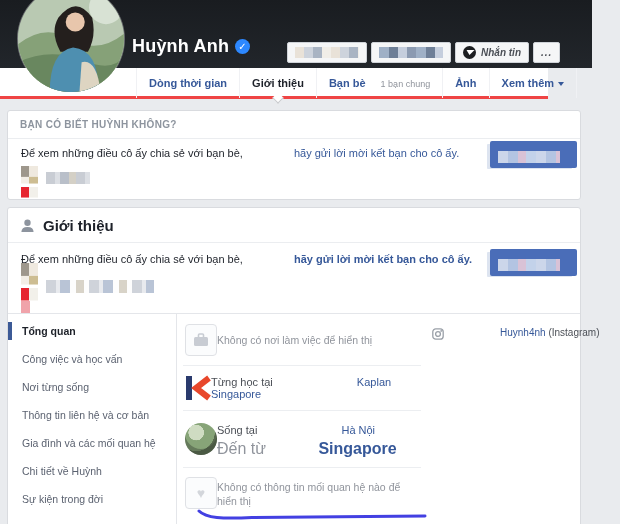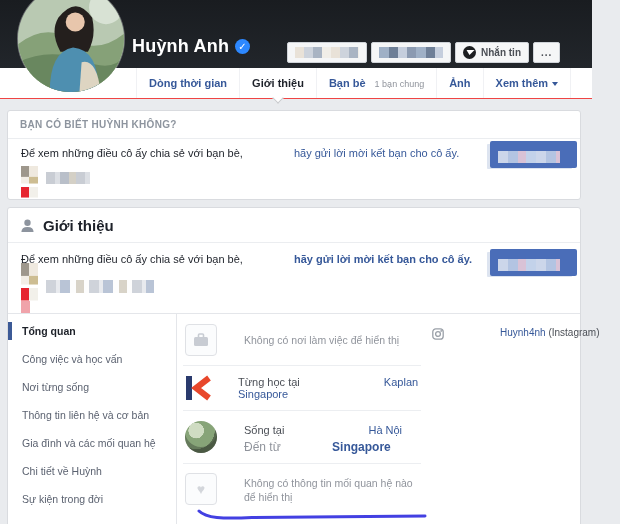--- a/index.html
+++ b/index.html
@@ -2,41 +2,41 @@
 <html><head>
 <meta charset="utf-8">
 <style>
   html,body{margin:0;padding:0;}
   body{width:620px;height:524px;background:#e9ebee;font-family:"Liberation Sans","DejaVu Sans",sans-serif;}
   .page{position:relative;width:620px;height:524px;overflow:hidden;}
   a{text-decoration:none;cursor:pointer;padding-left:48px;}
 
   
   .cover{position:absolute;left:0;top:0;width:592px;height:68px;background:linear-gradient(#191c20,#22262b);}
-  .tabbar{position:absolute;left:0;top:68px;width:592px;height:31px;background:#fff;border-bottom:1px solid #ef4444;box-sizing:border-box;}
+  .tabbar{position:absolute;left:0;top:68px;width:548px;height:31px;background:#fff;border-bottom:3px solid #ef4444;box-sizing:border-box;}
   .avatar{position:absolute;left:18px;top:-14px;width:106px;height:106px;border-radius:50%;overflow:hidden;z-index:6;box-shadow:0 0 0 1px rgba(255,255,255,.35);background:#9fb49a;}
   .avatar svg{display:block;}
   .name{position:absolute;left:132px;top:36px;z-index:5;font-size:18px;font-weight:bold;color:#fff;letter-spacing:.2px;display:flex;align-items:center;gap:6px;margin:0;}
   .badge{width:15px;height:15px;border-radius:50%;background:#2d88ff;color:#fff;font-size:10px;line-height:15px;text-align:center;display:inline-block;flex:none;}
   .actions{position:absolute;left:287px;top:42px;display:flex;gap:4px;z-index:5;}
-  .act-btn{height:21px;box-sizing:border-box;border:1px solid #cfd3d8;border-radius:2px;background:#f5f6f7;display:flex;align-items:center;justify-content:center;font-size:10px;font-weight:bold;color:#4b4f56;padding:0 7px;gap:5px;cursor:pointer;}
+  .act-btn{height:21px;box-sizing:border-box;border:1px solid #cfd3d8;border-radius:2px;background:#f5f6f7;display:flex;align-items:center;justify-content:center;font-size:10px;font-weight:bold;color:#4b4f56;padding:0 7px;gap:5px;cursor:pointer;font-style:italic;}
   .act-redacted{width:80px;position:relative;}
   .act-redacted .pix{width:66px;height:11px;}
   .pix1{background:repeating-linear-gradient(90deg,#e9e2d8 0 9px,#cdd3dc 9px 18px,#a9b4c3 18px 27px,#f1eee8 27px 36px);}
   .pix2{background:repeating-linear-gradient(90deg,#9fb0c6 0 10px,#6e7f97 10px 19px,#c5cedd 19px 28px,#8b9ab1 28px 37px);}
   .msngr{width:13px;height:13px;border-radius:50%;background:#1c1e21;position:relative;flex:none;}
   .msngr::after{content:"";position:absolute;left:3px;top:4px;border-left:4px solid transparent;border-right:4px solid transparent;border-top:5px solid #fff;transform:skewX(-12deg);}
   .more-dots{letter-spacing:1px;font-weight:bold;color:#4b4f56;}
 
   
   .tabs{display:flex;margin-left:136px;height:30px;}
   .tab{position:relative;padding:0 12px;line-height:30px;font-size:11px;font-weight:bold;color:#365899;border-right:1px solid #f0f1f4;white-space:nowrap;cursor:pointer;}
   .tab:first-child{border-left:1px solid #f0f1f4;}
   .tab.active{color:#1d2129;}
-  .tab .sub{font-weight:normal;color:#90949c;font-size:9px;margin-left:9px;}
+  .tab .sub{font-weight:normal;color:#90949c;font-size:9px;margin-left:15px;}
   .notch{position:absolute;left:50%;bottom:-4px;width:7px;height:7px;margin-left:-4px;background:#fff;border-right:1px solid #c8cacd;border-bottom:1px solid #c8cacd;transform:rotate(45deg);}
   .caret{display:inline-block;width:0;height:0;border-left:3.5px solid transparent;border-right:3.5px solid transparent;border-top:4px solid #365899;margin-left:4px;vertical-align:middle;}
 
   
   .card{position:absolute;left:7px;width:574px;background:#fff;border:1px solid #d9dbdf;border-radius:3px;box-sizing:border-box;}
   .card1{top:110px;height:90px;}
   .c1-head{height:27px;line-height:27px;padding:0 12px;font-size:10px;font-weight:bold;color:#8d949e;letter-spacing:.3px;border-bottom:1px solid #ebedf0;}
   .c1-body{position:relative;height:60px;}
   .sentence{position:absolute;left:13px;top:8px;margin:0;font-size:11px;color:#1d2129;white-space:nowrap;max-width:460px;overflow:hidden;}
   .sentence a{color:#365899;}
@@ -63,27 +63,27 @@
   .c2-intro{position:relative;height:70px;border-bottom:1px solid #e4e6ea;}
   .c2-cols{position:absolute;left:0;top:105px;right:0;bottom:0;display:flex;}
 
   .nav-col{width:169px;flex:none;border-right:1px solid #e4e6ea;box-sizing:border-box;padding-top:4px;}
   .nav-col ul{list-style:none;margin:0;padding:0;}
   .nav-col li{position:relative;padding-left:14px;line-height:28px;font-size:10.5px;color:#5b6270;white-space:nowrap;cursor:pointer;}
   .nav-col li.active{font-weight:bold;color:#1d2129;}
   .nav-ind{position:absolute;left:0;top:5px;width:4px;height:18px;background:#3c5a96;}
 
   .mid-col{width:244px;flex:none;box-sizing:border-box;padding:2px 0 0 6px;}
-  .mrow{display:flex;gap:27px;align-items:center;padding:9px 0 9px 2px;border-bottom:1px solid #eceef1;}
+  .mrow{display:flex;gap:0;align-items:center;padding:9px 0 9px 2px;border-bottom:1px solid #eceef1;}
   .mrow.last{border-bottom:none;align-items:flex-start;}
   .icon-box{width:32px;height:32px;box-sizing:border-box;border:1px solid #dfe1e5;border-radius:4px;background:#fbfcfd;display:flex;align-items:center;justify-content:center;flex:none;}
   .muted{color:#90949c;font-size:10.5px;line-height:1.35;}
   .mtext{font-size:11px;color:#4b4f56;}
   .mtext a{color:#365899;margin-left:33px;}
-  .msub{font-size:12px;color:#90949c;margin-top:2px;}
+  .msub{font-size:16px;color:#90949c;margin-top:2px;}
   .msub a{color:#365899;font-weight:bold;}
   .rel-empty{max-width:186px;margin-top:3px;}
   .photo-thumb{width:32px;height:32px;border-radius:50%;flex:none;background:radial-gradient(circle at 35% 30%,#cfdcc2 0 25%,#87a478 26% 60%,#57684e 61% 100%);box-shadow:inset 0 -6px 0 rgba(60,70,55,.45);}
   .kaplan{width:26px;height:26px;flex:none;}
 
   .right-col{flex:1;box-sizing:border-box;padding:14px 0 0 10px;}
   .crow{display:flex;gap:8px;margin-bottom:12px;font-size:10px;color:#4b4f56;white-space:nowrap;}
   .crow a{color:#365899;}
   .cicon{width:13px;height:13px;flex:none;display:flex;align-items:center;justify-content:center;}
 

